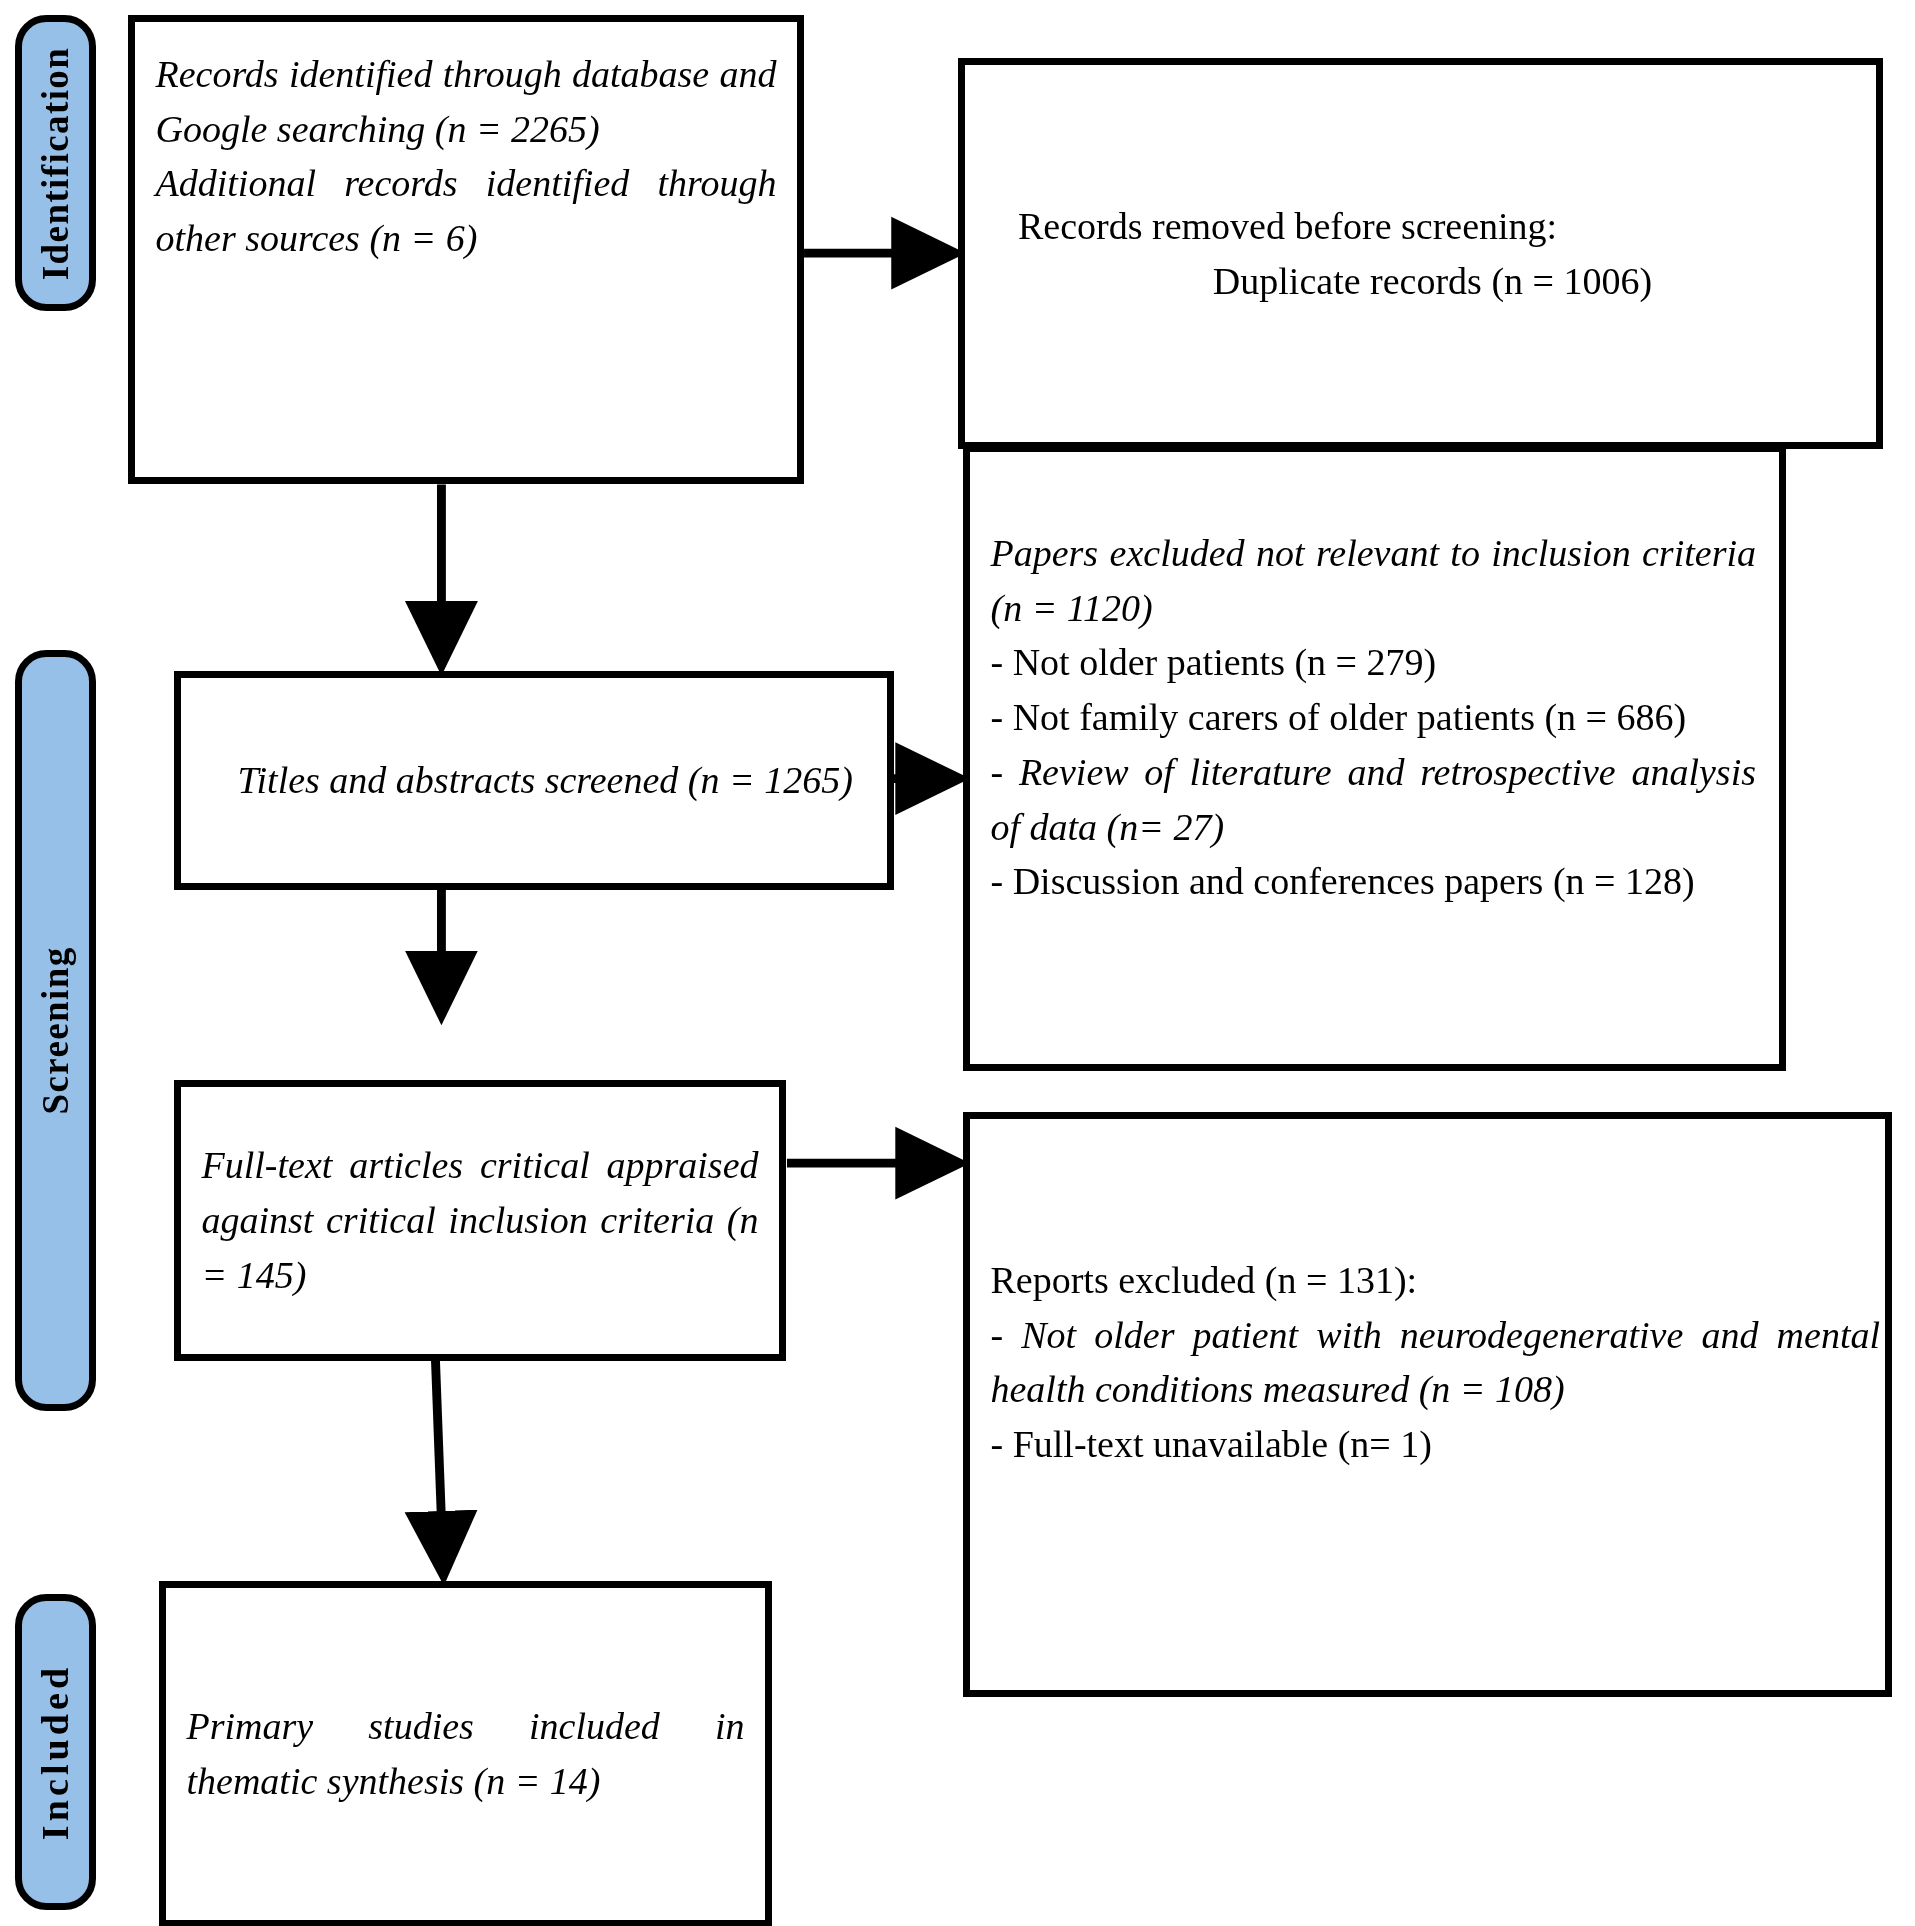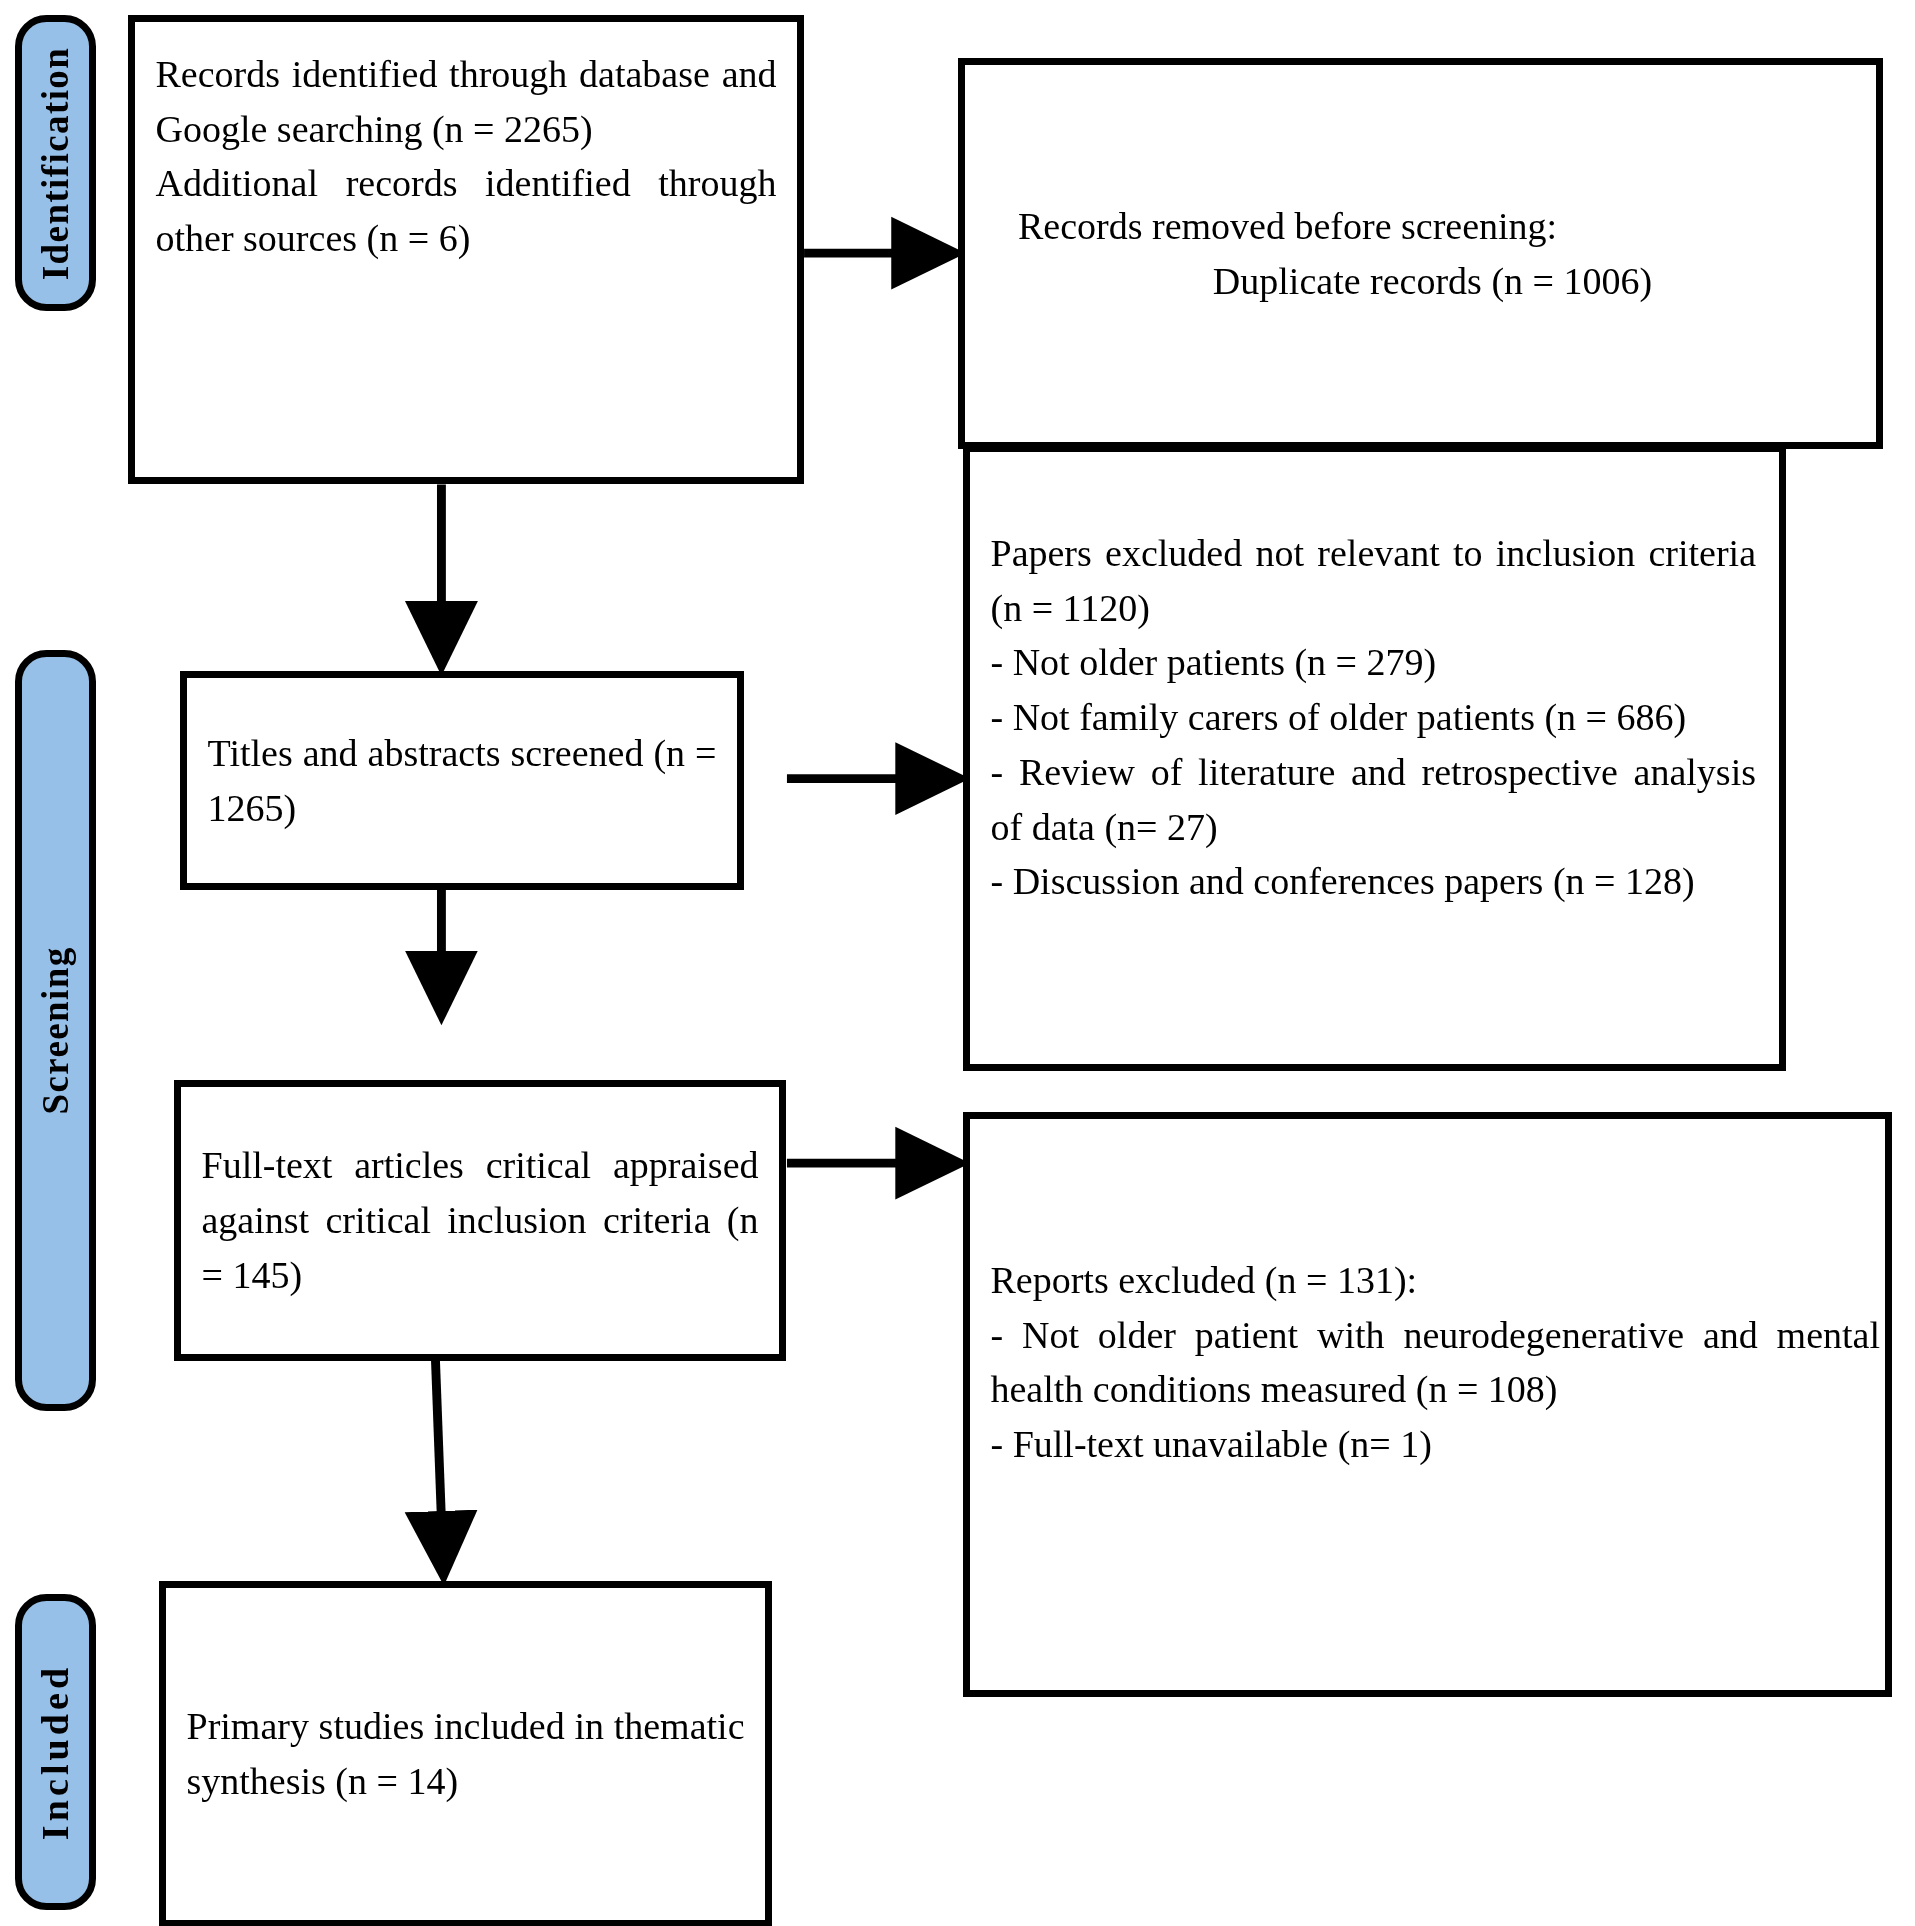--- a/index.html
+++ b/index.html
@@ -61,20 +61,21 @@
   .box-line {
     font-family: "Liberation Serif", "DejaVu Serif", serif;
     font-size: 38px;
     line-height: 1.44;
     color: #000000;
     margin: 0;
   }
   .justify {
     text-align: justify;
     text-align-last: left;
+    font-style: italic;
   }
   .center-line {
     text-align: center;
   }
 
   
   #connectors {
     position: absolute;
     left: 0;
     top: 0;
@@ -120,21 +121,21 @@
     <span class="phase-label">Included</span>
   </div>
 
   <div class="flow-box" style="left:128px; top:15px; width:676px; height:469px; justify-content:flex-start;">
     <div class="box-inner" style="padding-top:25px;">
       <p class="box-line justify">Records identified through database and Google searching (n = 2265)</p>
       <p class="box-line justify">Additional records identified through other sources (n = 6)</p>
     </div>
   </div>
 
-  <div class="flow-box" style="left:180px; top:671px; width:564px; height:219px;">
+  <div class="flow-box" style="left:174px; top:671px; width:720px; height:219px;padding-left:36px;">
     <div class="box-inner">
       <p class="box-line justify">Titles and abstracts screened (n = 1265)</p>
     </div>
   </div>
 
   <div class="flow-box" style="left:174px; top:1080px; width:612px; height:281px;align-items:center;">
     <div class="box-inner">
       <p class="box-line justify">Full-text articles critical appraised against critical inclusion criteria (n = 145)</p>
     </div>
   </div>

